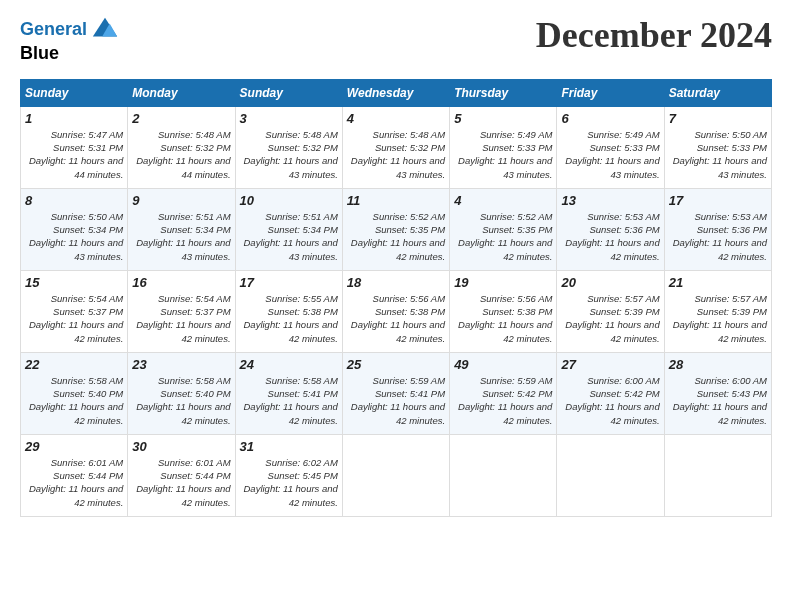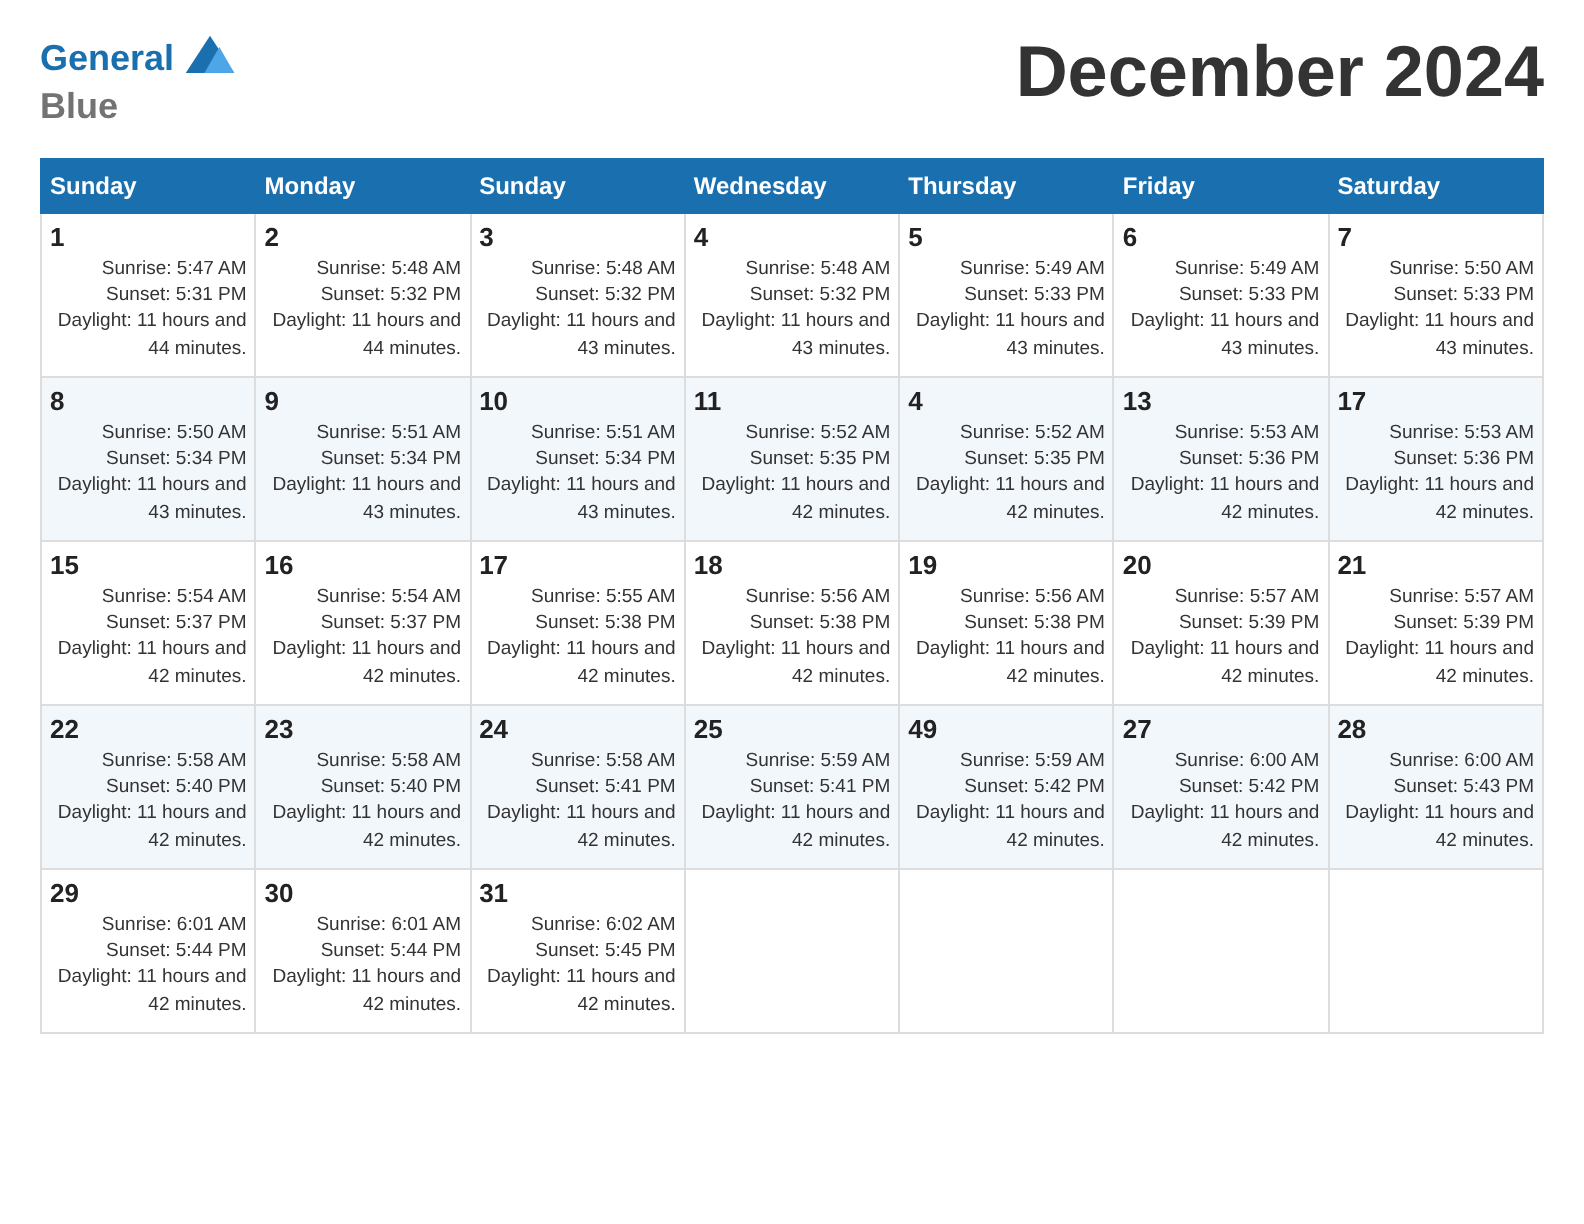--- a/index.html
+++ b/index.html
@@ -36,31 +36,33 @@
       margin-left: 2px;
     }
     .title-block {
       text-align: right;
     }
     .month-title {
       font-size: 36px;
       font-weight: bold;
       color: #333;
       line-height: 1.1;
+      font-family: Liberation Serif, serif;
     }
     .subtitle {
       font-size: 14px;
       color: #555;
       margin-top: 2px;
     }
     .calendar-table {
       width: 100%;
       border-collapse: collapse;
       margin-top: 8px;
       table-layout: fixed;
+      font-style: italic;
     }
     .calendar-table th {
       background-color: #1a6faf;
       color: #fff;
       font-size: 12px;
       font-weight: bold;
       padding: 6px 4px;
       text-align: left;
       border: 1px solid #1a6faf;
     }
@@ -99,21 +101,21 @@
 <div class="header-area">
   <div class="logo">
     <div>
       <div style="display:flex;align-items:center;gap:2px;">
         <span class="logo-text"><span>General</span></span>
         <svg class="logo-icon" viewBox="0 0 30 30" xmlns="http://www.w3.org/2000/svg">
           <polygon points="15,2 28,22 2,22" fill="#1a6faf"></polygon>
           <polygon points="20,8 28,22 12,22" fill="#4da6e8"></polygon>
         </svg>
       </div>
-      <div class="logo-text" style="color:#737373;font-size:18px;font-weight:bold;">Blue</div>
+      <div class="logo-text" style="color:#000000;font-size:18px;font-weight:bold;">Blue</div>
     </div>
   </div>
   <div class="title-block">
     <div class="month-title">December 2024</div>
   </div>
 </div>
 
 <table class="calendar-table">
   <thead>
     <tr>

